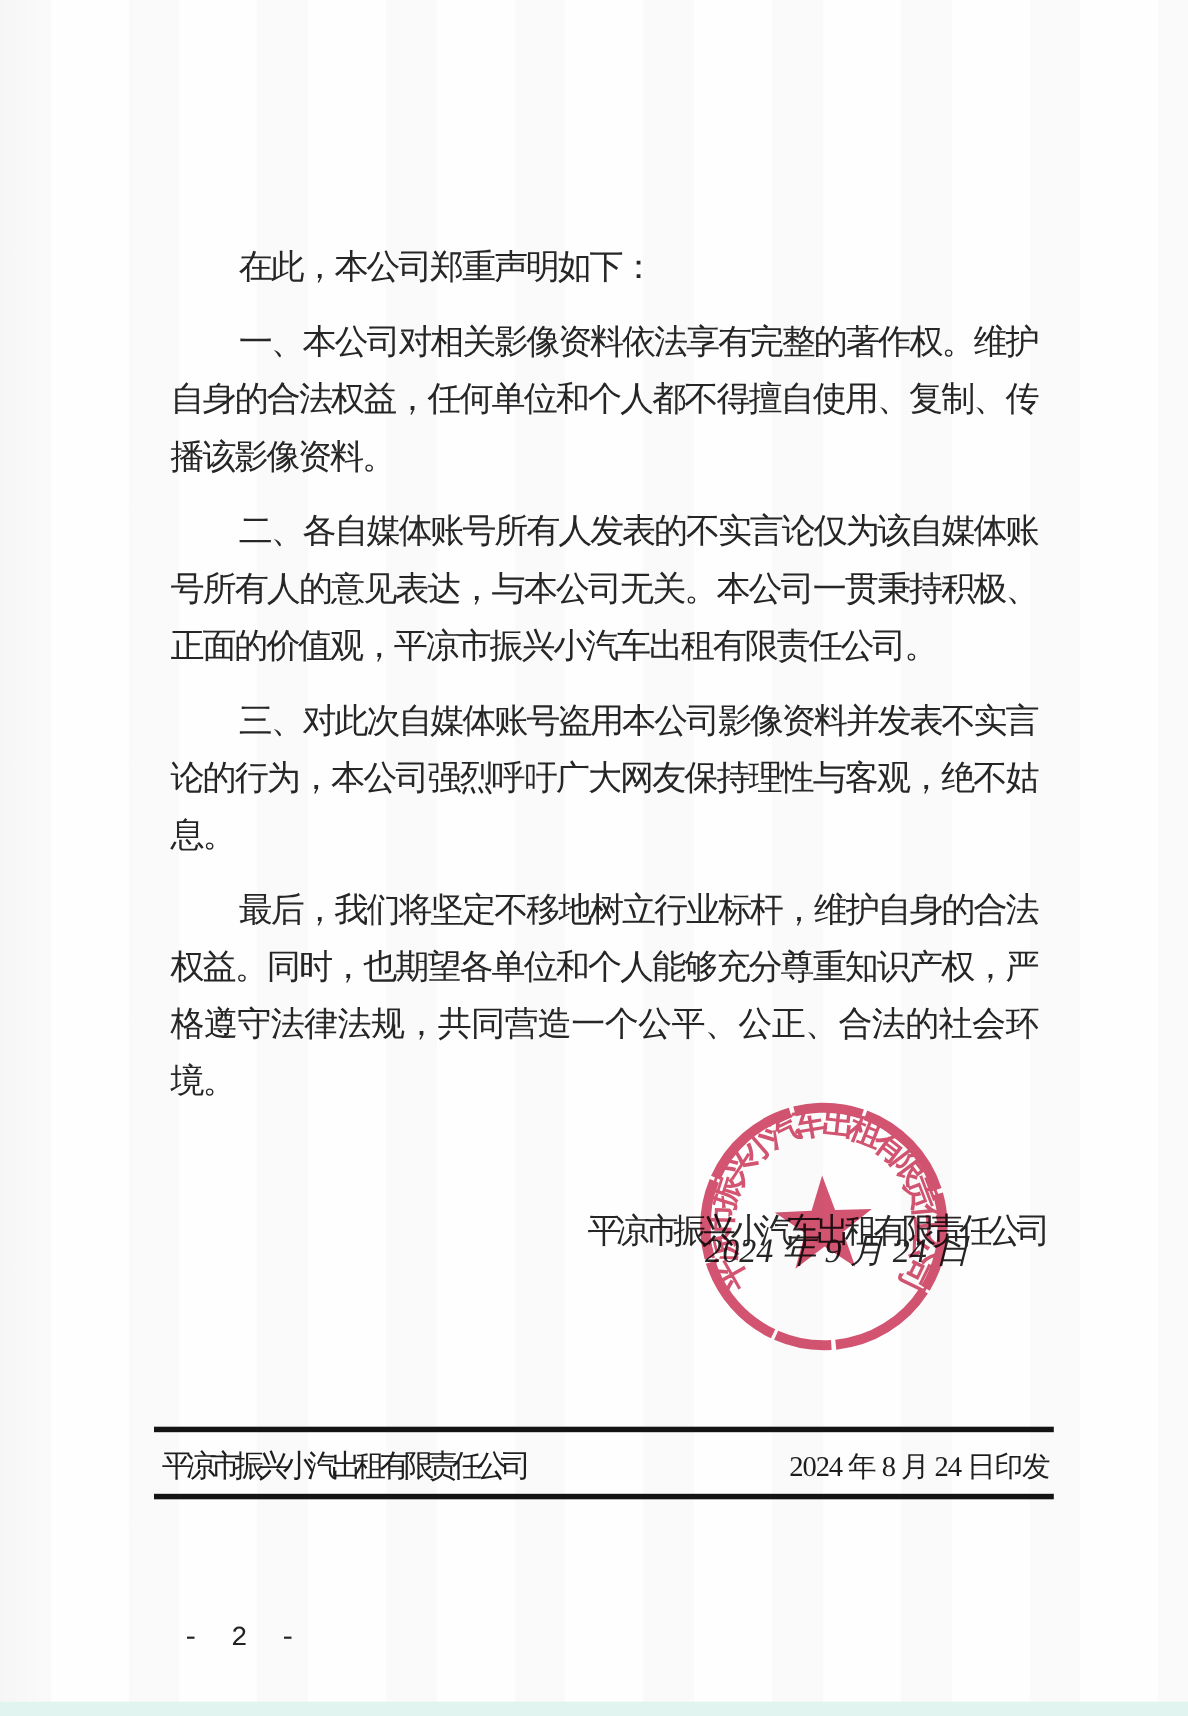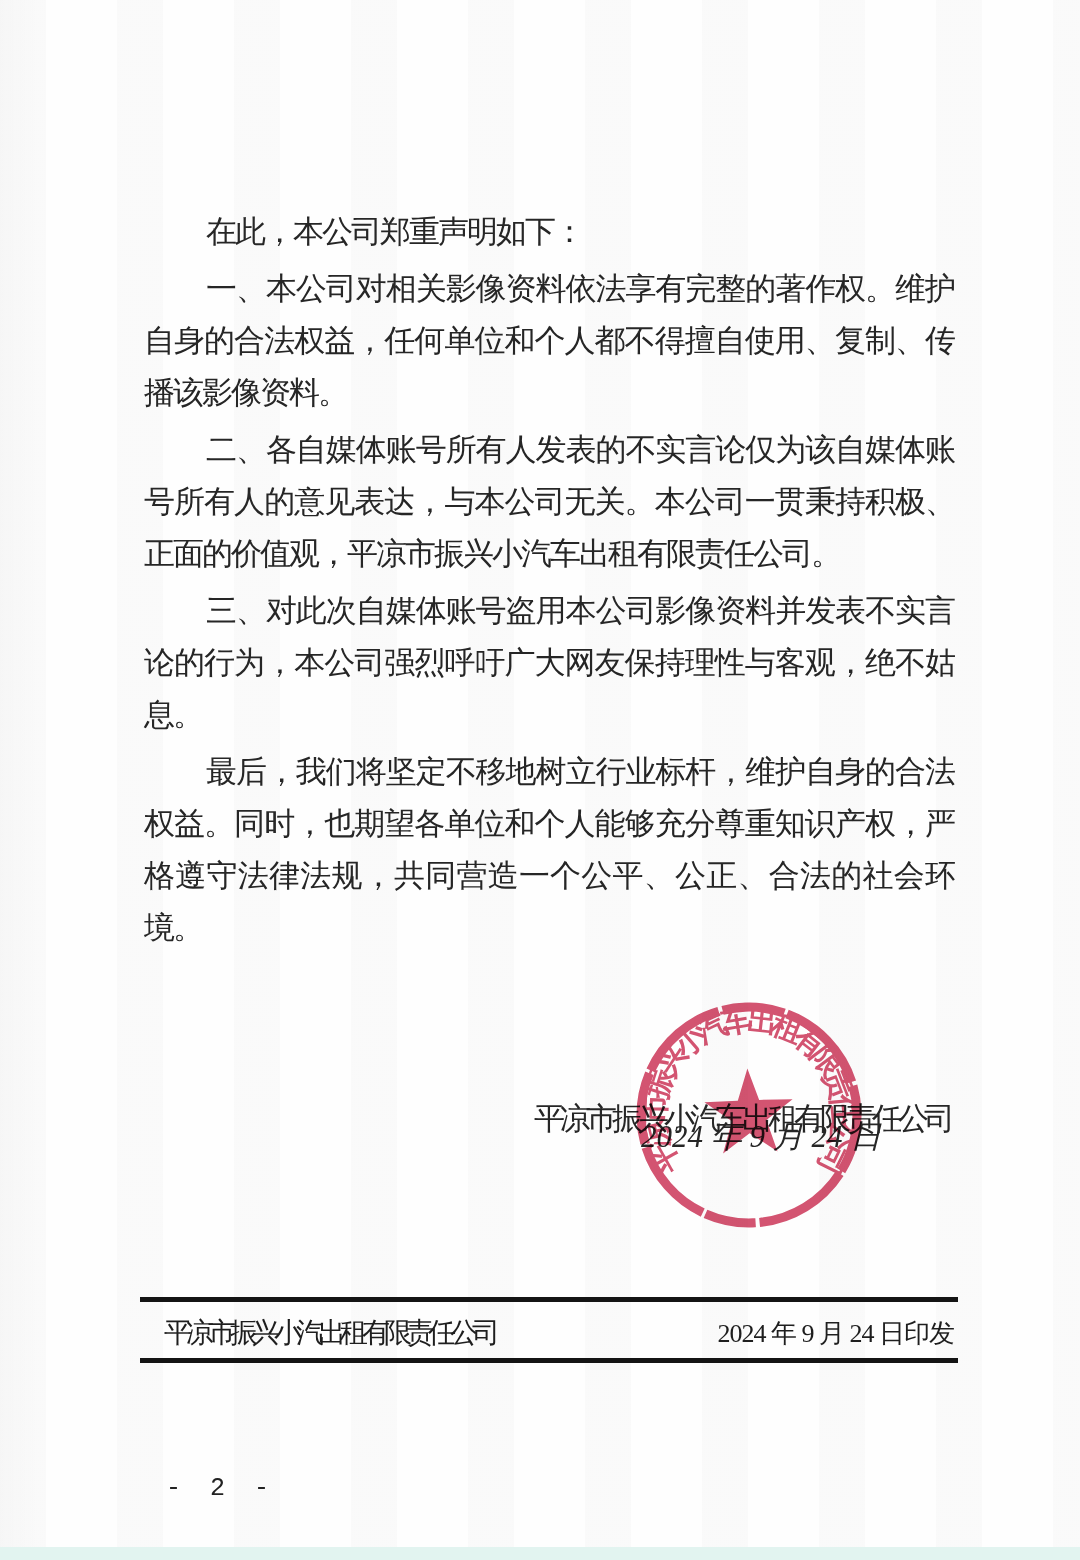--- a/index.html
+++ b/index.html
@@ -26,21 +26,21 @@
     position: absolute;
     left: 139px;
     top: 201px;
     width: 820px;
     font-size: 31px;
     line-height: 52px;
     letter-spacing: -2px;
     text-align: justify;
   }
   .doc-body p {
-    margin: 5px;
+    margin: 16px;
     text-indent: 2em;
   }
   .sig-company {
     position: absolute;
     left: 534px;
     top: 1098px;
     font-size: 31px;
     letter-spacing: -5px;
     white-space: nowrap;
   }
@@ -67,21 +67,21 @@
     position: absolute;
     left: 140px;
     width: 818px;
     height: 5px;
     background: #141414;
   }
   .footer-rule.top { top: 1297px; }
   .footer-rule.bottom { top: 1358px; }
   .footer-issuer {
     position: absolute;
-    left: 164px;
+    left: 147px;
     top: 1314px;
     font-size: 28px;
     letter-spacing: -6px;
     white-space: nowrap;
     color: #1e1e1e;
   }
   .footer-date {
     position: absolute;
     right: 126px;
     top: 1316px;
@@ -130,19 +130,19 @@
     </defs>
     <circle cx="112" cy="112" r="107" fill="none" stroke="#ce3a5c" stroke-width="9" stroke-dasharray="62 3 96 4 51 3 88 4 71 3 92 4" stroke-linecap="butt"></circle>
     <polygon points="112,66 122.6,97.4 155.7,97.8 129.1,117.6 139,149.2 112,130 85,149.2 94.9,117.6 68.3,97.8 101.4,97.4" fill="#ce3a5c"></polygon>
     <text font-size="30" fill="#ce3a5c" letter-spacing="-7" font-family="Liberation Serif, DejaVu Serif, serif" font-weight="bold">
       <textPath href="#seal-arc" startOffset="1">平凉市振兴小汽车出租有限责任公司</textPath>
     </text>
   </svg>
 
   <div class="footer-rule top"></div>
   <div class="footer-issuer">平凉市振兴小汽出租有限责任公司</div>
-  <div class="footer-date">2024 年 9 月 24 日印发</div>
+  <div class="footer-date">2024 年 8 月 24 日印发</div>
   <div class="footer-rule bottom"></div>
 
   <div class="page-number">- 2 -</div>
 
   <div class="bottom-strip"></div>
 </div>
 
 </body></html>

